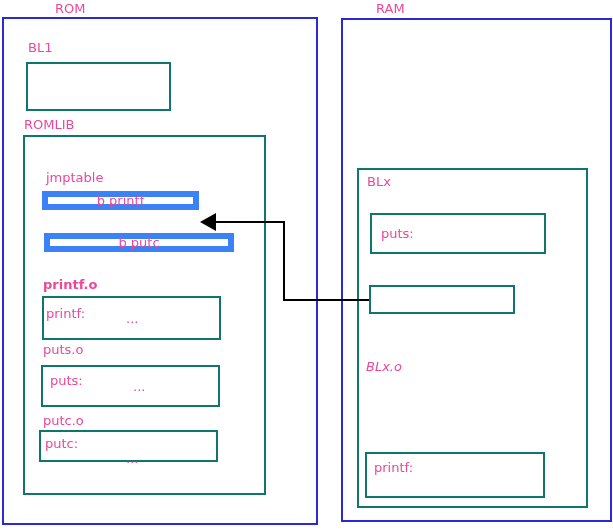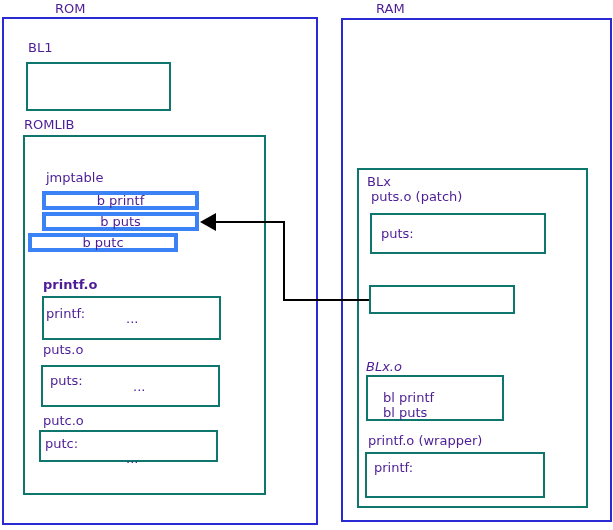--- a/index.html
+++ b/index.html
@@ -7,21 +7,21 @@
     padding: 0;
     background: #ffffff;
   }
   #canvas {
     position: relative;
     width: 613px;
     height: 530px;
     background: #ffffff;
     font-family: "DejaVu Sans", "Liberation Sans", sans-serif;
     font-size: 13px;
-    color: #4c1d95;
+    color: #ec4899;
     overflow: hidden;
   }
   .label {
     position: absolute;
     white-space: nowrap;
     line-height: 15px;
   }
   .region {
     position: absolute;
     border: 2px solid #2a2ad4;
@@ -29,21 +29,21 @@
     background: transparent;
   }
   .box {
     position: absolute;
     border: 2px solid #0f766e;
     box-sizing: border-box;
     background: #ffffff;
   }
   .jmprow {
     position: absolute;
-    border: 4px solid #3b82f6;
+    border: 6px solid #3b82f6;
     box-sizing: border-box;
     background: #ffffff;
     display: flex;
     align-items: center;
     justify-content: center;
     line-height: 14px;
   }
   .inner {
     position: absolute;
     white-space: nowrap;
@@ -70,24 +70,21 @@
   <div class="box" style="left:26px; top:62px; width:145px; height:49px;"></div>
 
   <div class="label" style="left:24px; top:117px;">ROMLIB</div>
   <div class="box" style="left:23px; top:135px; width:243px; height:360px;"></div>
 
   <div class="label" style="left:46px; top:170px;">jmptable</div>
 
   <div class="jmprow" style="left:42px; top:191px; width:157px; height:19px;">
     <span>b printf</span>
   </div>
-  <div class="jmprow" style="left:42px; top:212px; width:157px; height:19px;">
-    <span>b puts</span>
-  </div>
-  <div class="jmprow" style="left:28px; top:233px; width:150px; height:19px;">
+  <div class="jmprow" style="left:44px; top:233px; width:190px; height:19px;">
     <span>b putc</span>
   </div>
 
   <div class="label" style="left:43px; top:277px;font-weight:bold;">printf.o</div>
   <div class="box" style="left:42px; top:296px; width:179px; height:44px;">
     <span class="inner" style="left:2px; top:8px;">printf:</span>
     <span class="inner" style="left:82px; top:13px;">...</span>
   </div>
 
   <div class="label" style="left:43px; top:342px;">puts.o</div>
@@ -102,34 +99,28 @@
     <span class="inner" style="left:85px; top:19px;">...</span>
   </div>
 
   <div class="label" style="left:354px; top:1px;margin-left:22px;">RAM</div>
 
   <div class="region" style="left:341px; top:18px; width:271px; height:504px;"></div>
 
   <div class="box" style="left:357px; top:168px; width:231px; height:340px;"></div>
   <div class="label" style="left:367px; top:174px;">BLx</div>
 
-  <div class="label" style="left:371px; top:189px;">puts.o (patch)</div>
   <div class="box" style="left:370px; top:213px; width:176px; height:41px;">
     <span class="inner" style="left:9px; top:11px;">puts:</span>
   </div>
 
   <div class="box" style="left:369px; top:285px; width:146px; height:29px;"></div>
 
   <div class="label" style="left:366px; top:359px;font-style:italic;">BLx.o</div>
-  <div class="box" style="left:366px; top:375px; width:138px; height:46px;">
-    <span class="inner" style="left:15px; top:13px;">bl printf</span>
-    <span class="inner" style="left:15px; top:28px;">bl puts</span>
-  </div>
 
-  <div class="label" style="left:368px; top:433px;">printf.o (wrapper)</div>
   <div class="box" style="left:365px; top:452px; width:180px; height:46px;">
     <span class="inner" style="left:7px; top:6px;">printf:</span>
   </div>
 
   <svg class="arrow-layer">
     <path d="M 369 300 H 284 V 222 H 214" stroke="#000000" stroke-width="2" fill="none"></path>
     <polygon points="200,222 216,213 216,231" fill="#000000"></polygon>
   </svg>
 
 </div>

